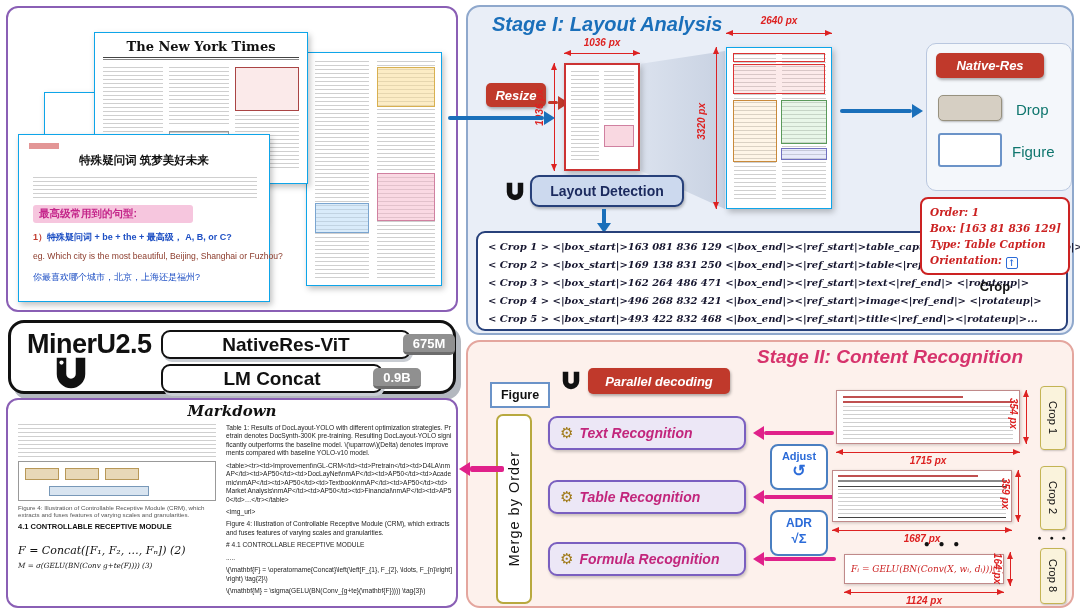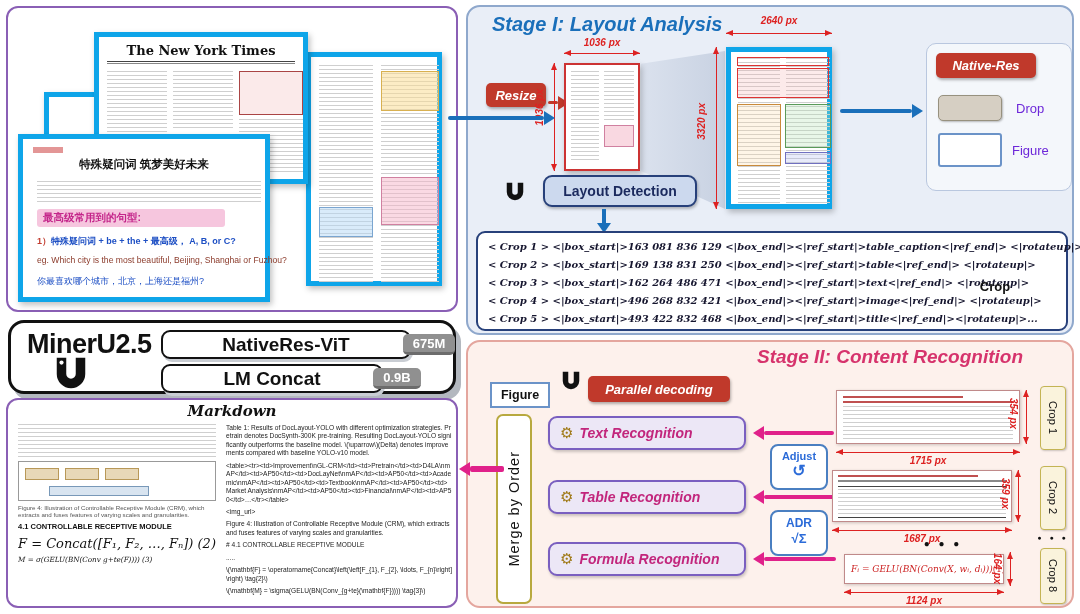--- a/index.html
+++ b/index.html
@@ -12,21 +12,21 @@
   .panel-title { font-family:"DejaVu Serif", serif; font-weight:bold; font-style:italic; font-size:15px; color:#111; text-align:center; }
   .stage1 { background:#e9eef7; border:2px solid #8fa8cc; border-radius:14px; }
   .stage2 { background:#fdf1ec; border:2px solid #e4a69e; border-radius:14px; }
   .stage1-title { color:#1a6fba; font-weight:bold; font-style:italic; font-size:20px; }
   .stage2-title { color:#d6336c; font-weight:bold; font-style:italic; font-size:19px; }
 
   
   .badge-red { background:#c0392b; color:#fff; font-weight:bold; font-style:italic; font-size:13px;
                border-radius:5px; display:flex; align-items:center; justify-content:center;
                box-shadow:1px 2px 3px rgba(0,0,0,.3); }
-  .page { background:#fff; border:5px solid #0ea5e9; box-shadow:2px 3px 6px rgba(0,0,0,.25); }
+  .page { background:#fff; border:1px solid #0ea5e9; box-shadow:2px 3px 6px rgba(0,0,0,.25); }
   .lines-s { background-image:repeating-linear-gradient(to bottom,#cfcfcf 0,#cfcfcf 1px,transparent 1px,transparent 4px); }
 
   
   .h-arrow { position:absolute; }
   .h-arrow .shaft { position:absolute; left:0; top:0; width:100%; height:100%; background:currentColor; border-radius:2px; }
   .h-arrow.right::after { content:""; position:absolute; right:-11px; top:50%; transform:translateY(-50%);
       border-left:11px solid currentColor; border-top:7px solid transparent; border-bottom:7px solid transparent; }
   .h-arrow.left::before { content:""; position:absolute; left:-11px; top:50%; transform:translateY(-50%);
       border-right:11px solid currentColor; border-top:7px solid transparent; border-bottom:7px solid transparent; }
   .v-arrow { position:absolute; }
@@ -51,30 +51,30 @@
 
   
   .model-box { border:3px solid #111; border-radius:16px; background:#fff; box-shadow:5px 6px 0 #b3b8bf; }
   .pill { border:2.5px solid #111; border-radius:9px; background:#fff; display:flex; align-items:center; justify-content:center;
           font-weight:bold; font-size:19px; color:#111; box-shadow:2px 3px 0 #c9cdd3; }
   .param-badge { background:#909090; border-bottom:3px solid #6c6c6c; border-radius:5px; color:#fff; font-weight:bold;
           font-size:13px; display:flex; align-items:center; justify-content:center; }
 
   
   .layout-btn { background:#ccd9ee; border:2px solid #27407a; border-radius:9px; color:#1b2a5e; font-weight:bold; font-size:14px;
-          display:flex; align-items:center; justify-content:center; box-shadow:1px 2px 3px rgba(0,0,0,.25);margin-left:13px; }
+          display:flex; align-items:center; justify-content:center; box-shadow:1px 2px 3px rgba(0,0,0,.25); }
   .crop-list { background:#fff; border:2px solid #27407a; border-radius:9px; padding:5px 10px;
           font-family:"DejaVu Serif", serif; font-weight:bold; font-style:italic; font-size:10px; color:#15152e; }
   .crop-list div { line-height:18px; white-space:nowrap; }
   .crop-info { background:#fff; border:2px solid #cc2222; border-radius:8px; padding:5px 8px;
           font-family:"DejaVu Serif", serif; font-weight:bold; font-style:italic; font-size:10.5px; color:#cc2222; }
   .crop-info div { line-height:16px; white-space:nowrap; }
   .orient-icon { display:inline-block; width:12px; height:12px; border:1.5px solid #2b6bd8; border-radius:2px; color:#2b6bd8;
           font-size:9px; line-height:10px; text-align:center; font-style:normal; vertical-align:-2px; }
-  .chip-label { font-size:13px; color:#6d28d9; }
+  .chip-label { font-size:15px; color:#0f766e; }
 
   
   .recog-btn { background:#ece7f6; border:2.5px solid #7a5fc0; border-radius:9px; display:flex; align-items:center;
           gap:6px; padding:0 10px; box-shadow:1px 2px 3px rgba(0,0,0,.2); }
   .recog-btn .txt { color:#c2267c; font-weight:bold; font-style:italic; font-size:14px; white-space:nowrap; }
   .gear { font-size:15px; color:#a07a18; font-style:normal; }
   .blue-box { background:#fff; border:2px solid #4a7fc1; border-radius:8px; color:#2b6bd8; text-align:center; font-weight:bold; }
   .figure-chip { background:#fff; border:2px solid #6b93c8; display:flex; align-items:center; justify-content:center;
           font-size:12.5px; color:#111; font-weight:bold; }
   .merge-box { background:#fff; border:2px solid #b8a93f; border-radius:7px; display:flex; align-items:center; justify-content:center; }
@@ -119,21 +119,21 @@
       <div class="abs lines-s" style="left:70px;top:8px;width:58px;height:218px;"></div>
       <div class="abs" style="left:70px;top:14px;width:58px;height:40px;background:rgba(250,220,150,.55);border:1px solid #d8b050;"></div>
       <div class="abs" style="left:70px;top:120px;width:58px;height:48px;background:rgba(245,180,200,.5);border:1px solid #d080a0;"></div>
       <div class="abs" style="left:8px;top:150px;width:54px;height:30px;background:rgba(180,215,245,.5);border:1px solid #7aa5d0;"></div>
     </div>
 
     <div class="abs page" style="left:10px;top:126px;width:252px;height:168px;z-index:3;">
       <div class="abs" style="left:10px;top:8px;width:30px;height:6px;background:#d05050;opacity:.6;"></div>
       <div style="text-align:center;font-weight:bold;font-size:11.5px;color:#111;margin-top:18px;">特殊疑问词 筑梦美好未来</div>
       <div class="abs lines-s" style="left:14px;top:42px;width:224px;height:22px;"></div>
-      <div class="abs" style="left:14px;top:70px;width:188px;height:18px;background:#f6c6de;border-radius:3px;display:flex;align-items:center;padding-left:6px;">
+      <div class="abs" style="left:14px;top:70px;width:160px;height:18px;background:#f6c6de;border-radius:3px;display:flex;align-items:center;padding-left:6px;">
         <span style="color:#c4258a;font-weight:bold;font-size:10.5px;">最高级常用到的句型:</span>
       </div>
       <div style="position:absolute;left:14px;top:96px;font-size:9px;white-space:nowrap;">
         <span style="color:#c23b2e;font-weight:bold;">1）</span><span style="color:#1d4fc4;font-weight:bold;">特殊疑问词 + be + the + 最高级， A, B, or C?</span>
       </div>
       <div class="abs" style="left:14px;top:116px;font-size:8.6px;color:#8b3a2a;white-space:nowrap;">eg. Which city is the most beautiful, Beijing, Shanghai or Fuzhou?</div>
       <div class="abs" style="left:14px;top:136px;font-size:9px;color:#1d4fc4;white-space:nowrap;">你最喜欢哪个城市，北京，上海还是福州?</div>
     </div>
   </div>
 
@@ -159,21 +159,21 @@
     <div class="abs md-render" style="left:10px;top:24px;width:198px;height:178px;overflow:hidden;">
       <div class="lines-s" style="width:100%;height:34px;"></div>
       <div style="width:100%;height:40px;border:1px solid #999;margin:3px 0;position:relative;background:#fff;">
         <div class="abs" style="left:6px;top:6px;width:34px;height:12px;background:#e8d8b8;border:1px solid #b89858;"></div>
         <div class="abs" style="left:46px;top:6px;width:34px;height:12px;background:#e8d8b8;border:1px solid #b89858;"></div>
         <div class="abs" style="left:86px;top:6px;width:34px;height:12px;background:#e8d8b8;border:1px solid #b89858;"></div>
         <div class="abs" style="left:30px;top:24px;width:100px;height:10px;background:#d8e4f0;border:1px solid #7898b8;"></div>
       </div>
       <div style="color:#555;">Figure 4: Illustration of Controllable Receptive Module (CRM), which extracts and fuses features of varying scales and granularities.</div>
       <div style="font-weight:bold;font-size:7.5px;color:#111;margin-top:4px;">4.1 CONTROLLABLE RECEPTIVE MODULE</div>
-      <div class="tiny-serif" style="font-style:italic;font-size:13px;color:#111;margin-top:5px;">F = Concat([F₁, F₂, …, Fₙ])        (2)</div>
+      <div class="tiny-serif" style="font-style:italic;font-size:11px;color:#111;margin-top:13px;">F = Concat([F₁, F₂, …, Fₙ])        (2)</div>
       <div class="tiny-serif" style="font-style:italic;font-size:7.2px;color:#111;margin-top:4px;">M = σ(GELU(BN(Conv g+te(F))))    (3)</div>
     </div>
 
     <div class="abs md-src" style="left:218px;top:24px;width:226px;height:180px;overflow:hidden;">
       <p>Table 1: Results of DocLayout-YOLO with different optimization strategies. Pretrain denotes DocSynth-300K pre-training. Resulting DocLayout-YOLO significantly outperforms the baseline model. \(\uparrow\)(Delta) denotes improvements compared with baseline YOLO-v10 model.</p>
       <p>&lt;table&gt;&lt;tr&gt;&lt;td&gt;Improvement\nGL-CRM&lt;/td&gt;&lt;td&gt;Pretrain&lt;/td&gt;&lt;td&gt;D4LA\nmAP&lt;/td&gt;&lt;td&gt;AP50&lt;/td&gt;&lt;td&gt;DocLayNet\nmAP&lt;/td&gt;&lt;td&gt;AP50&lt;/td&gt;&lt;td&gt;Academic\nmAP&lt;/td&gt;&lt;td&gt;AP50&lt;/td&gt;&lt;td&gt;Textbook\nmAP&lt;/td&gt;&lt;td&gt;AP50&lt;/td&gt;&lt;td&gt;Market Analysis\nmAP&lt;/td&gt;&lt;td&gt;AP50&lt;/td&gt;&lt;td&gt;Financial\nmAP&lt;/td&gt;&lt;td&gt;AP50&lt;/td&gt;…&lt;/tr&gt;&lt;/table&gt;</p>
       <p>&lt;img_url&gt;</p>
       <p>Figure 4: Illustration of Controllable Receptive Module (CRM), which extracts and fuses features of varying scales and granularities.</p>
       <p># 4.1 CONTROLLABLE RECEPTIVE MODULE</p>
       <p>.....</p>
@@ -214,21 +214,21 @@
       <div class="overlaybox" style="left:6px;top:52px;width:44px;height:62px;border-color:#c98a3a;background:rgba(250,215,160,.25);"></div>
       <div class="overlaybox" style="left:54px;top:52px;width:46px;height:44px;border-color:#5a9a5a;background:rgba(180,225,180,.3);"></div>
       <div class="overlaybox" style="left:54px;top:100px;width:46px;height:12px;border-color:#7070c0;background:rgba(180,190,240,.3);"></div>
     </div>
 
     <div class="abs h-arrow right" style="left:372px;top:102px;width:72px;height:4px;color:#1a6fba;">
         <div class="shaft"></div>
       </div>
 
     <div class="abs" style="left:458px;top:36px;width:146px;height:148px;background:rgba(255,255,255,.5);border:1.5px solid #b9c7df;border-radius:10px;"></div>
-    <div class="abs badge-red" style="left:468px;top:46px;width:100px;height:25px;">Native-Res</div>
+    <div class="abs badge-red" style="left:468px;top:46px;width:108px;height:25px;">Native-Res</div>
     <div class="abs" style="left:470px;top:88px;width:64px;height:26px;background:#d6cfc3;border:1px solid #97917f;border-radius:5px;box-shadow:1px 1px 2px rgba(0,0,0,.25);"></div>
     <div class="abs chip-label" style="left:548px;top:94px;">Drop</div>
     <div class="abs" style="left:470px;top:126px;width:64px;height:34px;background:#fff;border:2px solid #6b93c8;border-radius:3px;"></div>
     <div class="abs chip-label" style="left:544px;top:136px;">Figure</div>
 
     <svg class="abs" width="22" height="22" viewBox="0 0 40 40" style="left:36px;top:174px;">
       <path d="M5 3 h10 v17 a5 5 0 0 0 10 0 V3 h10 v17 a15 15 0 0 1 -30 0 Z" fill="#111"></path>
     </svg>
     <div class="abs layout-btn" style="left:62px;top:168px;width:154px;height:32px;">Layout Detection</div>
     <div class="abs v-arrow down" style="left:134px;top:202px;width:4px;height:14px;color:#1a6fba;">
@@ -236,30 +236,37 @@
       </div>
 
     <div class="abs crop-list" style="left:8px;top:224px;width:592px;height:100px;">
       <div>&lt; Crop 1 &gt;  &lt;|box_start|&gt;163 081 836 129 &lt;|box_end|&gt;&lt;|ref_start|&gt;table_caption&lt;|ref_end|&gt; &lt;|rotateup|&gt;</div>
       <div>&lt; Crop 2 &gt;  &lt;|box_start|&gt;169 138 831 250 &lt;|box_end|&gt;&lt;|ref_start|&gt;table&lt;|ref_end|&gt; &lt;|rotateup|&gt;</div>
       <div>&lt; Crop 3 &gt;  &lt;|box_start|&gt;162 264 486 471 &lt;|box_end|&gt;&lt;|ref_start|&gt;text&lt;|ref_end|&gt; &lt;|rotateup|&gt;</div>
       <div>&lt; Crop 4 &gt;  &lt;|box_start|&gt;496 268 832 421 &lt;|box_end|&gt;&lt;|ref_start|&gt;image&lt;|ref_end|&gt; &lt;|rotateup|&gt;</div>
       <div>&lt; Crop 5 &gt;  &lt;|box_start|&gt;493 422 832 468 &lt;|box_end|&gt;&lt;|ref_start|&gt;title&lt;|ref_end|&gt;&lt;|rotateup|&gt;...</div>
     </div>
 
+    <div class="abs crop-info" style="left:452px;top:190px;width:150px;height:78px;z-index:4;">
+      <div>Order: 1</div>
+      <div>Box: [163 81 836 129]</div>
+      <div>Type: Table Caption</div>
+      <div><span>Orientation:</span>
+           <span class="orient-icon">↑</span></div>
+    </div>
     <div class="abs" style="left:452px;top:272px;width:150px;text-align:center;font-weight:bold;font-size:13px;color:#111;z-index:4;">Crop</div>
   </div>
 
   <div class="abs stage2" style="left:466px;top:340px;width:608px;height:268px;">
     <div class="abs stage2-title" style="left:250px;top:4px;width:344px;text-align:center;">Stage II: Content Recognition</div>
 
     <svg class="abs" width="22" height="22" viewBox="0 0 40 40" style="left:92px;top:28px;">
       <path d="M5 3 h10 v17 a5 5 0 0 0 10 0 V3 h10 v17 a15 15 0 0 1 -30 0 Z" fill="#111"></path>
     </svg>
-    <div class="abs badge-red" style="left:120px;top:34px;width:142px;height:26px;">Parallel decoding</div>
+    <div class="abs badge-red" style="left:120px;top:26px;width:142px;height:26px;">Parallel decoding</div>
 
     <div class="abs figure-chip" style="left:22px;top:40px;width:60px;height:26px;">Figure</div>
 
     <div class="abs merge-box" style="left:28px;top:72px;width:36px;height:190px;">
       <span>Merge by Order</span>
     </div>
 
     <div class="abs recog-btn" style="left:80px;top:74px;width:198px;height:34px;">
       <span class="gear">⚙</span>
       <span class="txt">Text Recognition</span>

